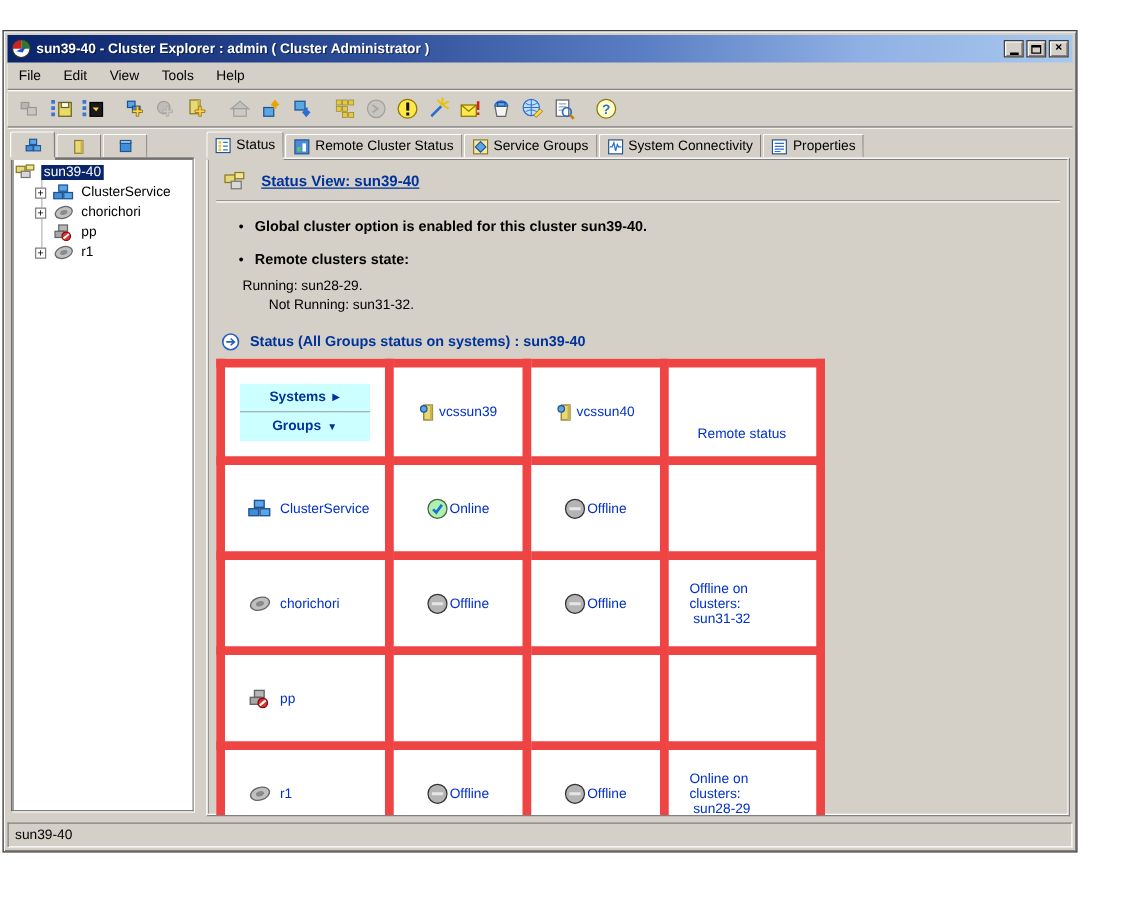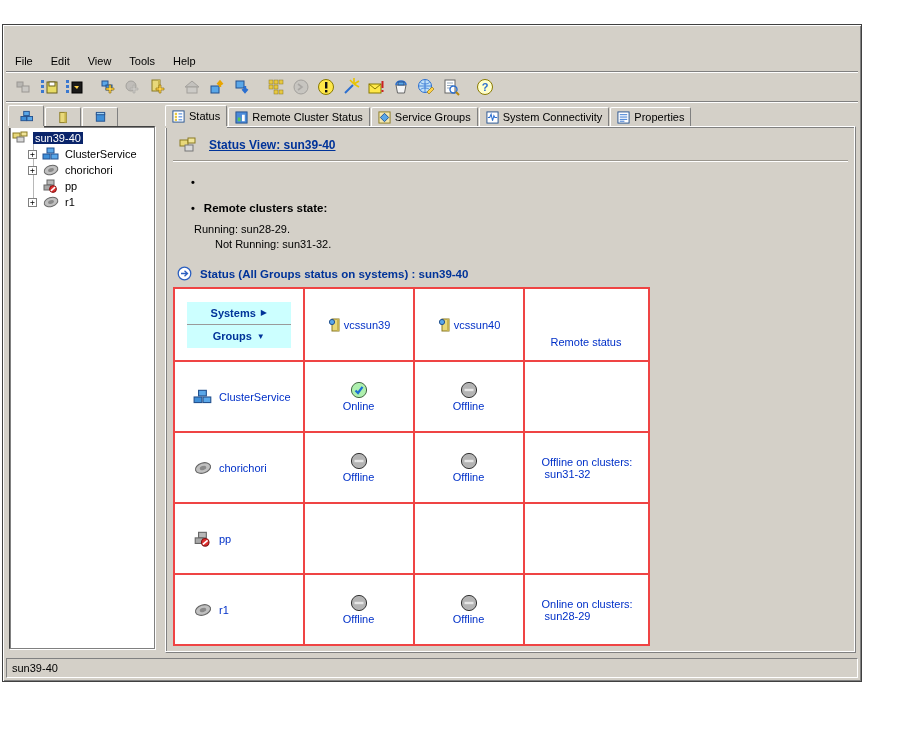--- a/index.html
+++ b/index.html
@@ -77,48 +77,68 @@
   .bullet .dot{font-size:11px;}
   .subline{margin:3px 0 0 48px;color:#000;}
   .subline.first{margin-top:9px;margin-left:27px;}
 
   .sectionheader{display:flex;align-items:center;gap:8px;margin:16px 0 0 10px;}
   .sectionheader svg{width:15px;height:15px;}
   .sectiontitle{color:#003399;font-weight:bold;font-size:11.5px;}
 
   
   table.status{border-collapse:collapse;margin:6px 0 0 6px;background:#fff;}
-  table.status td,table.status th{border:2px solid #ef4444;padding:12px;font-weight:normal;}
+  table.status td,table.status th{border:7px solid #ef4444;padding:12px;font-weight:normal;}
   .col-g{width:109px;} .col-s{width:110px;} .col-r{width:125px;}
   .cornercell{background:#fff;padding:0;}
   .cornerhalf{height:23px;background:#ccffff;display:flex;align-items:center;justify-content:center;
               gap:5px;color:#003399;font-weight:bold;}
   .cornerhalf.top{border-bottom:1px solid #9a9a9a;}
   .arrowglyph{font-size:8px;color:#003399;}
   .syshead{height:47px;display:flex;align-items:center;justify-content:center;gap:1px;
            color:#0030c8;}
   .syshead svg{width:16px;height:16px;}
   .remotehead{height:47px;display:flex;align-items:flex-end;justify-content:center;color:#0030c8;}
   .grpcell{height:45px;display:flex;align-items:center;gap:6px;padding-left:6px;color:#0030c8;}
   .grpcell svg{width:20px;height:16px;flex:0 0 auto;}
-  .statecell{height:45px;display:flex;flex-direction:column;align-items:center;justify-content:center;gap:1px;
+  .statecell{height:45px;display:flex;flex-direction:row;align-items:center;justify-content:center;gap:1px;
              color:#0030c8;}
   .statecell svg{width:18px;height:18px;}
   .remotecell{height:45px;display:flex;flex-direction:column;justify-content:center;padding-left:5px;
               color:#0030c8;}
 
   .statusbar{position:absolute;left:3px;bottom:3px;right:3px;height:20px;
              border:1px solid #808080;border-bottom-color:#fff;border-right-color:#fff;
              display:flex;align-items:center;padding-left:5px;}
 </style>
 </head>
 <body>
 
 <div class="window">
 
+  <div class="titlebar">
+    <svg class="appicon" viewBox="0 0 16 16">
+      <circle cx="8" cy="8" r="7" fill="#fff" stroke="#333"></circle>
+      <path d="M8 1 A7 7 0 0 1 15 8 L8 8 Z" fill="#2d7a2d"></path>
+      <path d="M1 8 A7 7 0 0 1 8 1 L8 8 Z" fill="#cc2222"></path>
+      <path d="M4 10 L12 6 L9 11 Z" fill="#1b4fd0"></path>
+    </svg>
+    <span class="title">sun39-40 - Cluster Explorer : admin ( Cluster Administrator )</span>
+    <div class="winbtns">
+      <div class="winbtn">
+          <span class="glyph-min"></span>
+        </div>
+      <div class="winbtn">
+          <span class="glyph-max"></span>
+        </div>
+      <div class="winbtn">
+          <span class="glyph-x">×</span>
+        </div>
+    </div>
+  </div>
 
   <div class="menubar">
     <span class="menuitem">File</span>
     <span class="menuitem">Edit</span>
     <span class="menuitem">View</span>
     <span class="menuitem">Tools</span>
     <span class="menuitem">Help</span>
   </div>
 
   <div class="toolbar">
@@ -396,20 +416,21 @@
               <rect x="1" y="3" width="8" height="6" fill="#e8d87a" stroke="#8a7a22"></rect>
               <rect x="6" y="8" width="8" height="6" fill="#d8d8d8" stroke="#777"></rect>
               <rect x="9" y="1" width="7" height="5" fill="#f0e49a" stroke="#8a7a22"></rect>
             </svg>
           <span class="svtitle">Status View:  sun39-40</span>
         </div>
         <div class="hrule"></div>
 
         <div class="bullet">
           <span class="dot">•</span>
+          <span>Global cluster option is enabled for this cluster sun39-40.</span>
         </div>
         <div class="bullet">
           <span class="dot">•</span>
           <span>Remote clusters state:</span>
         </div>
         <div class="subline first">Running: sun28-29.</div>
         <div class="subline">Not Running: sun31-32.</div>
 
         <div class="sectionheader">
           <svg viewBox="0 0 15 15">

